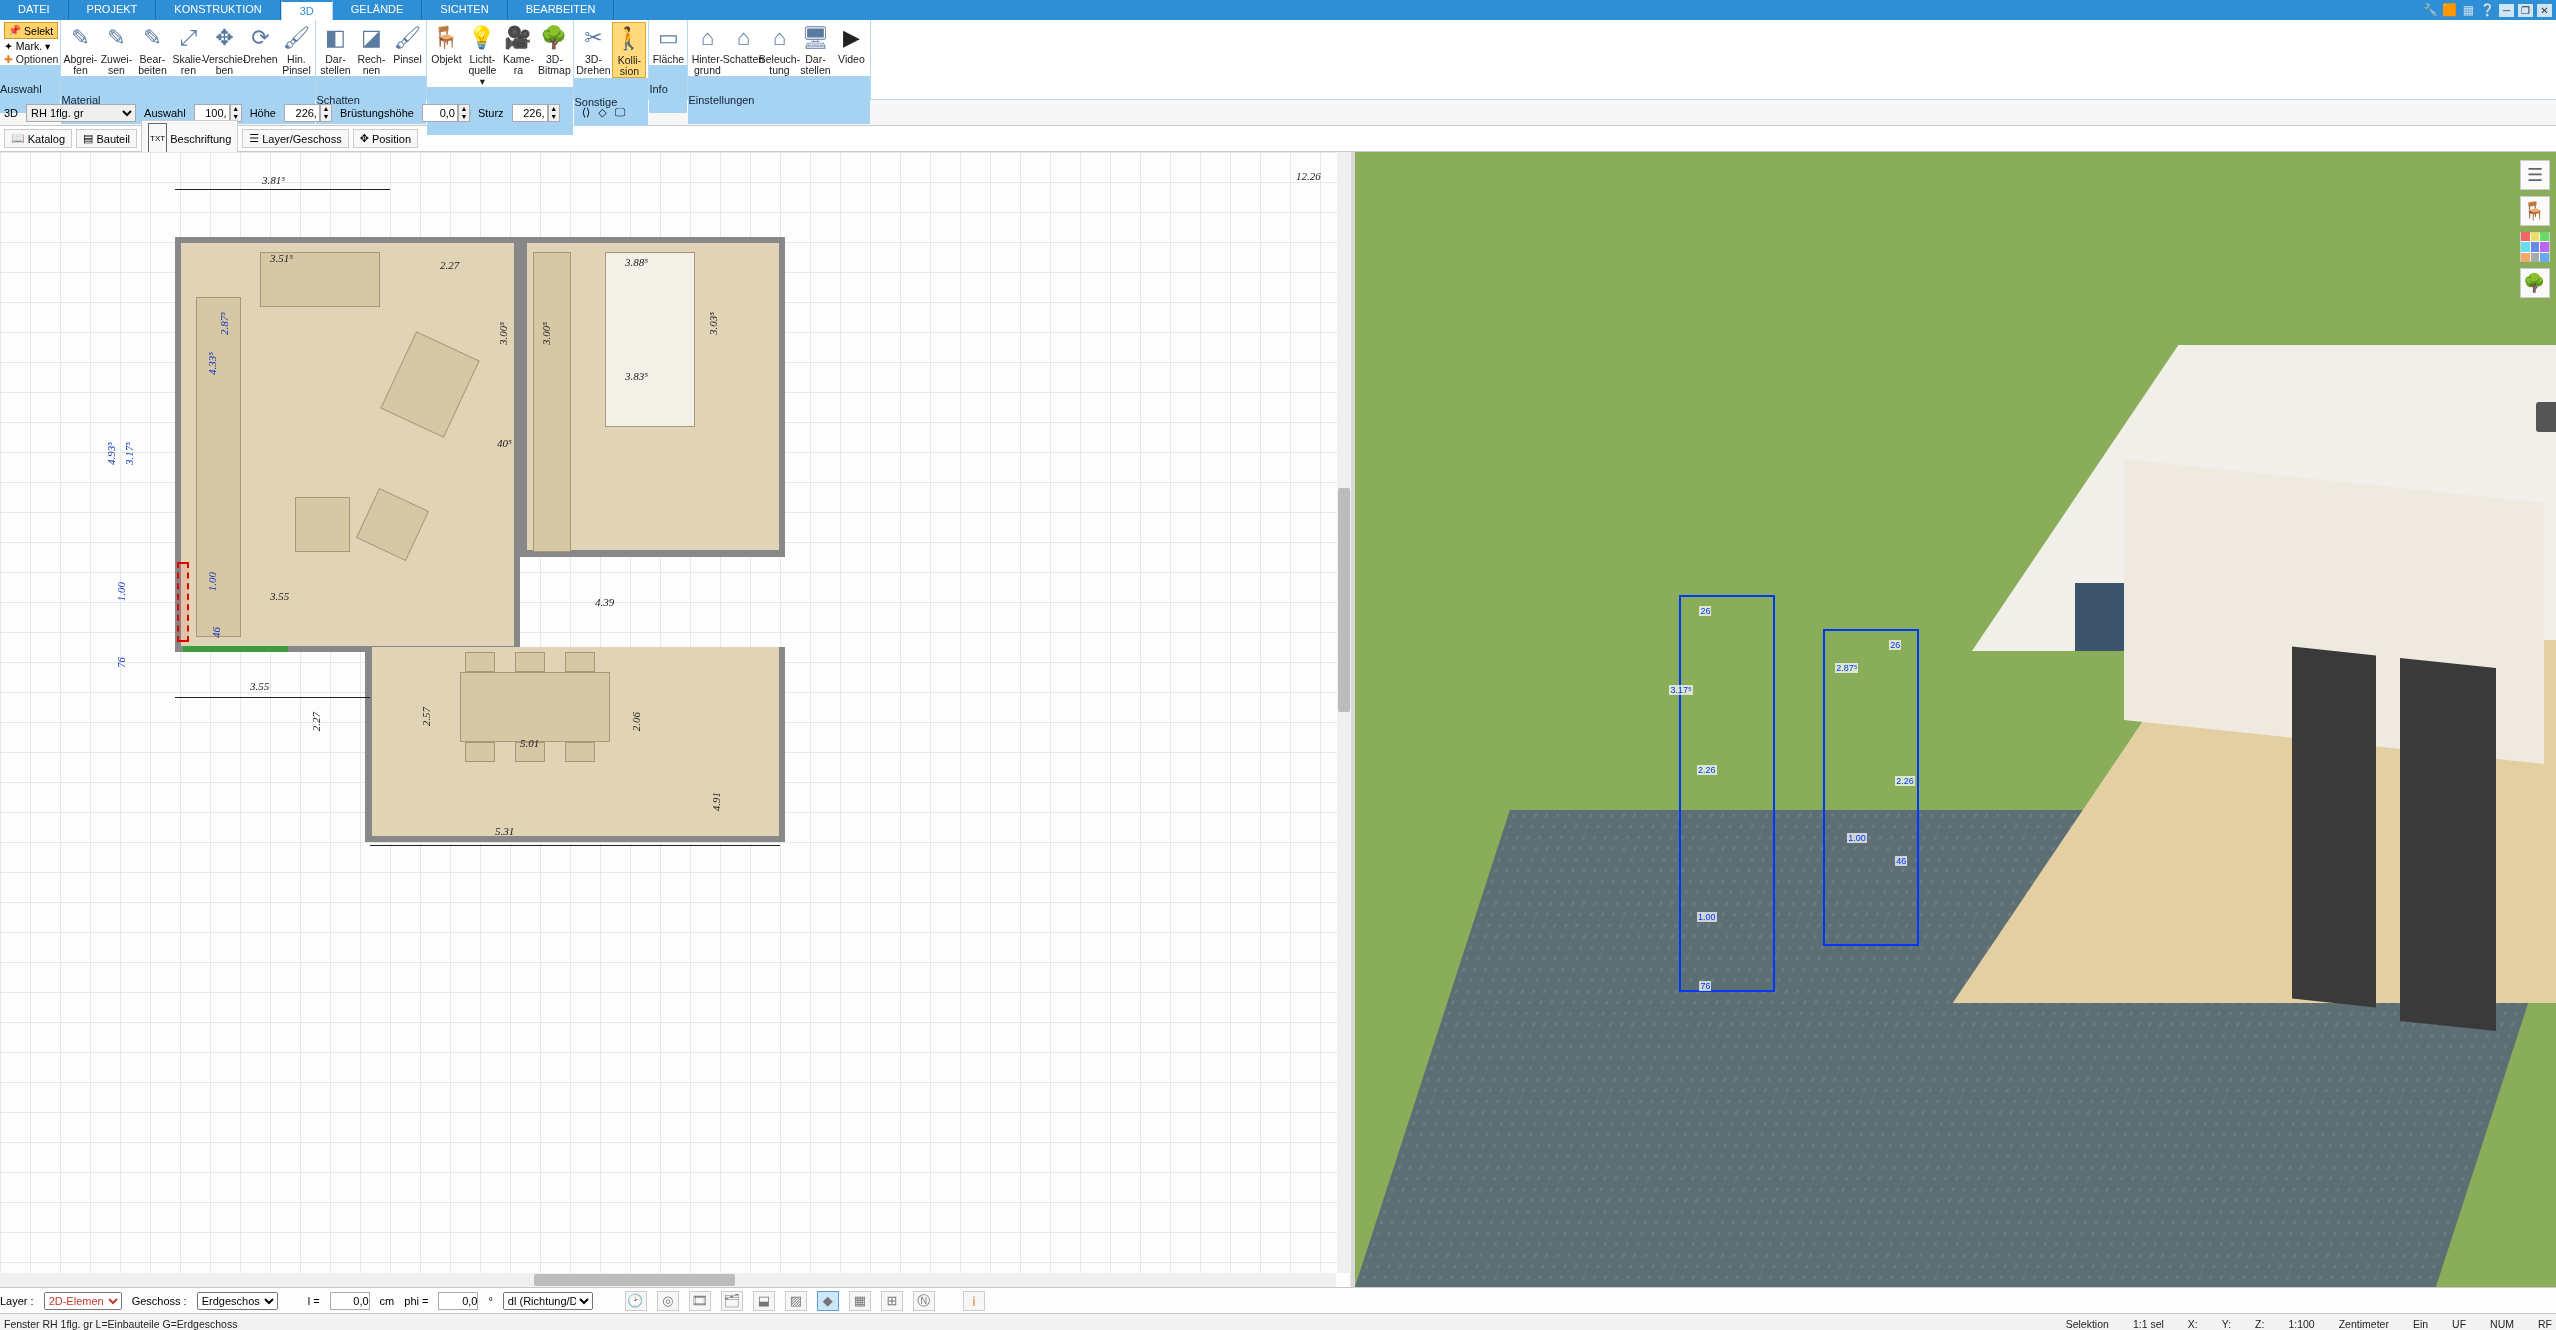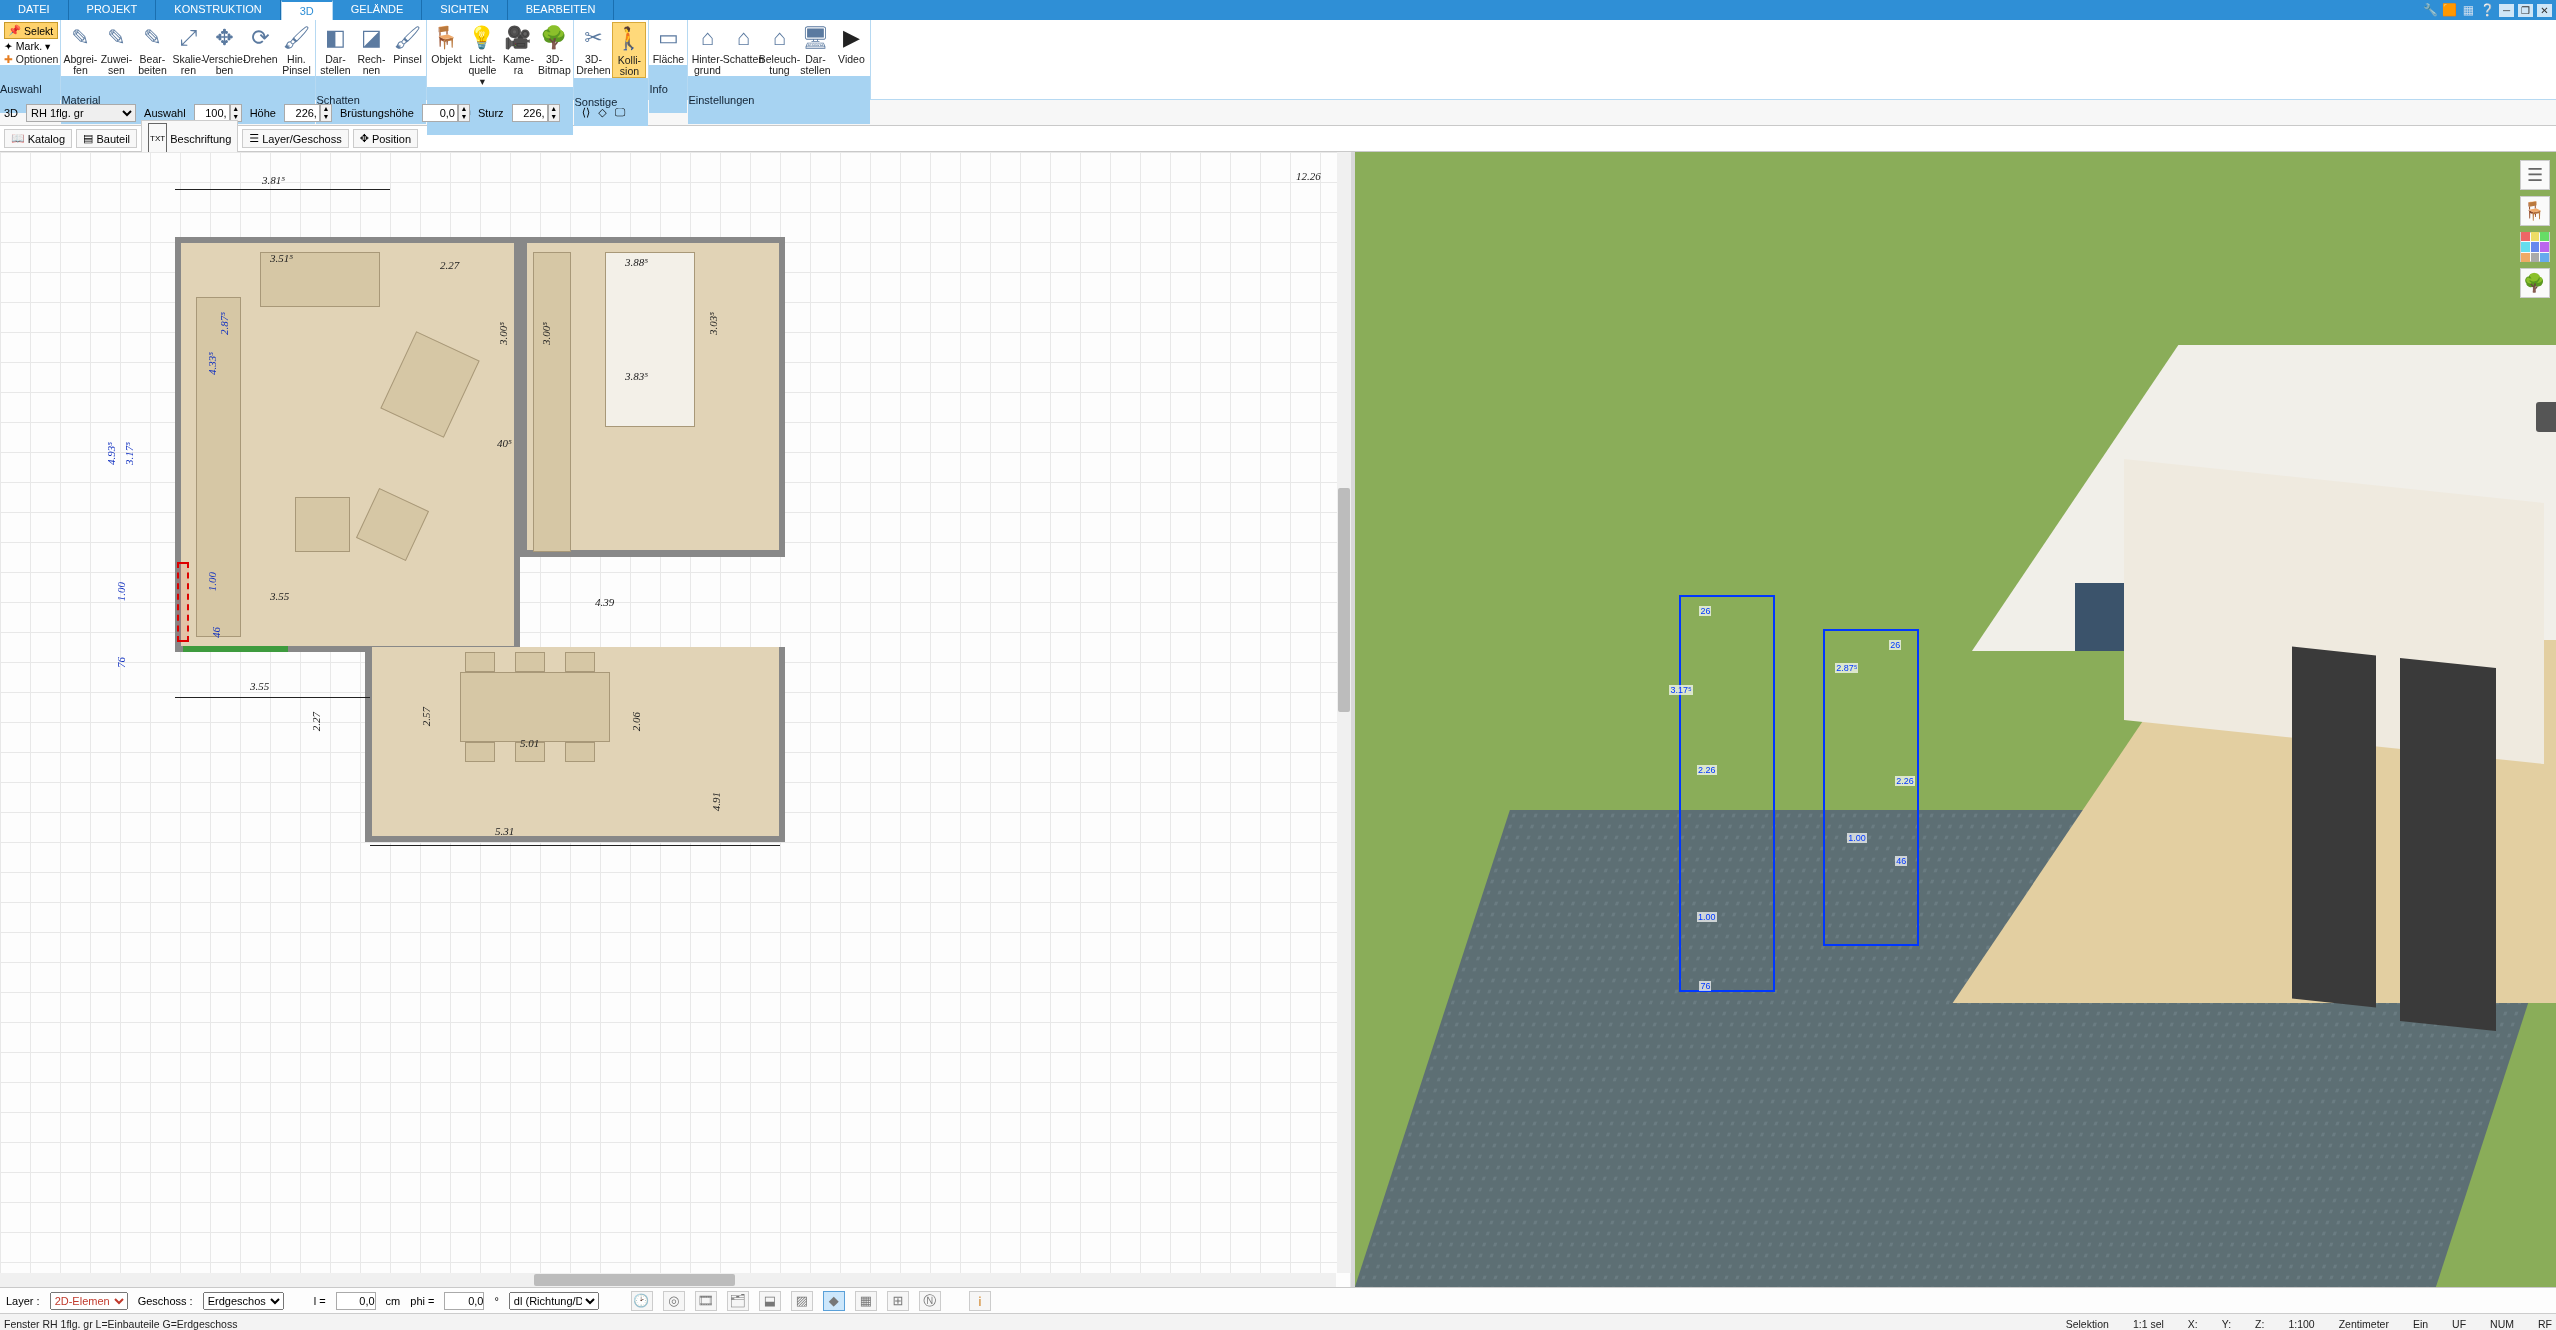--- a/index.html
+++ b/index.html
@@ -71,21 +71,21 @@
 
 .right-tb { position:absolute; right:0; top:0; width:42px; display:flex; flex-direction:column; gap:6px; padding:8px 5px; align-items:center; }
 .right-tb .rbtn { width:30px; height:30px; border:1px solid #ccc; background:#fafafa; display:flex; align-items:center; justify-content:center; font-size:18px; color:#666; cursor:pointer; }
 .right-tb .colgrid { width:30px; height:30px; display:grid; grid-template: repeat(3,1fr)/repeat(3,1fr); gap:1px; }
 .right-tb .colgrid div:nth-child(1){background:#e66;} .right-tb .colgrid div:nth-child(2){background:#ed6;} .right-tb .colgrid div:nth-child(3){background:#6d6;}
 .right-tb .colgrid div:nth-child(4){background:#6de;} .right-tb .colgrid div:nth-child(5){background:#68e;} .right-tb .colgrid div:nth-child(6){background:#b6e;}
 .right-tb .colgrid div:nth-child(7){background:#ea6;} .right-tb .colgrid div:nth-child(8){background:#aaa;} .right-tb .colgrid div:nth-child(9){background:#6ae;}
 .side-handle { position:absolute; right:0; top:250px; width:20px; height:30px; background:#555; border-radius:3px 0 0 3px; }
 
 
-.bottombar { display:flex; align-items:center; height:26px; border-top:1px solid #c9c9c9; font-size:11px; gap:10px; padding:0 6px; background:#fdfdfd; }
+.bottombar { display:flex; align-items:center; height:26px; border-top:1px solid #c9c9c9; font-size:11px; gap:10px; padding:0 0; background:#fdfdfd; }
 .bottombar .bbtn { width:22px; height:20px; border:1px solid #ccc; background:#f6f6f6; display:flex; align-items:center; justify-content:center; font-size:13px; color:#777; cursor:pointer; }
 .bottombar .bbtn.active { background:#cde7fb; border-color:#5aa0d8; }
 .bottombar select { height:18px; font-size:11px; }
 .bottombar input[type=text]{ height:18px; font-size:11px; width:40px; text-align:right; border:1px solid #aaa; }
 
 
 .statusbar { display:flex; align-items:center; height:21px; font-size:10.5px; background:#f3f3f3; border-top:1px solid #ccc; padding:0 4px; gap:24px; color:#222; }
 .statusbar .sp { flex:1; }
 
 

